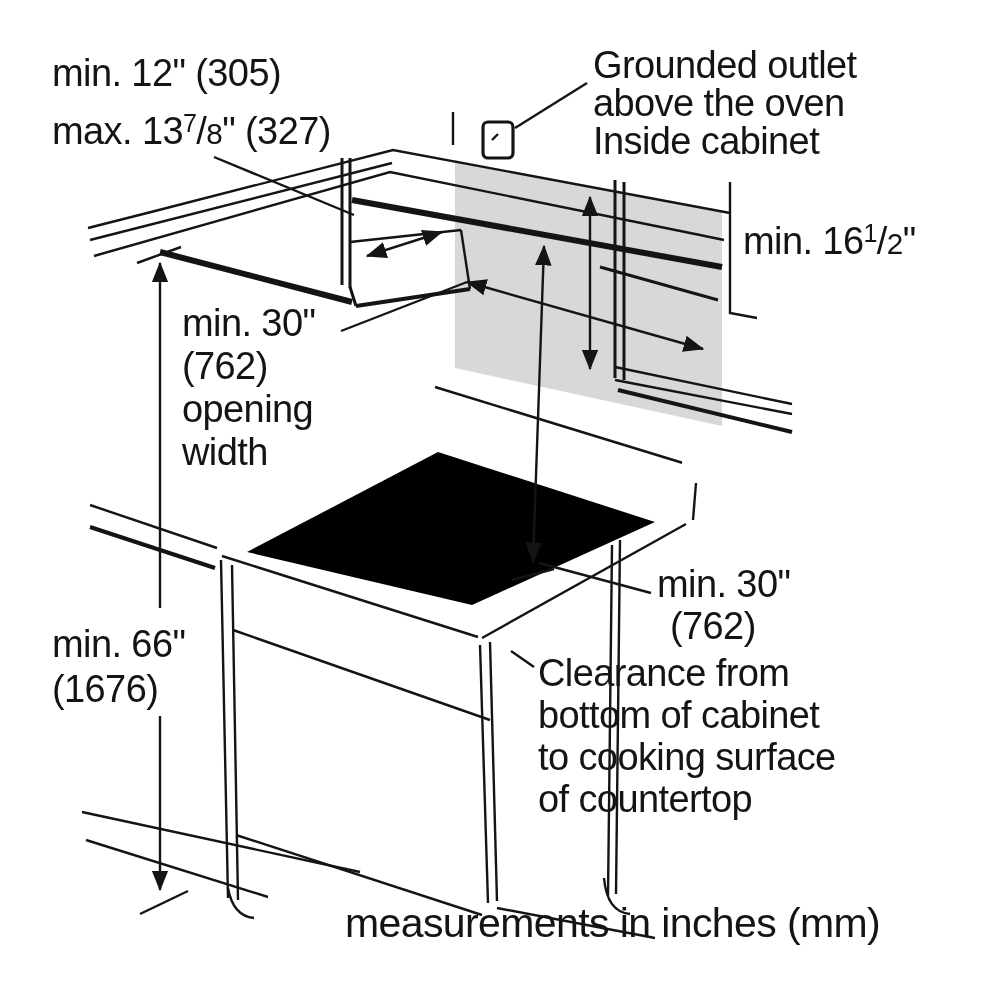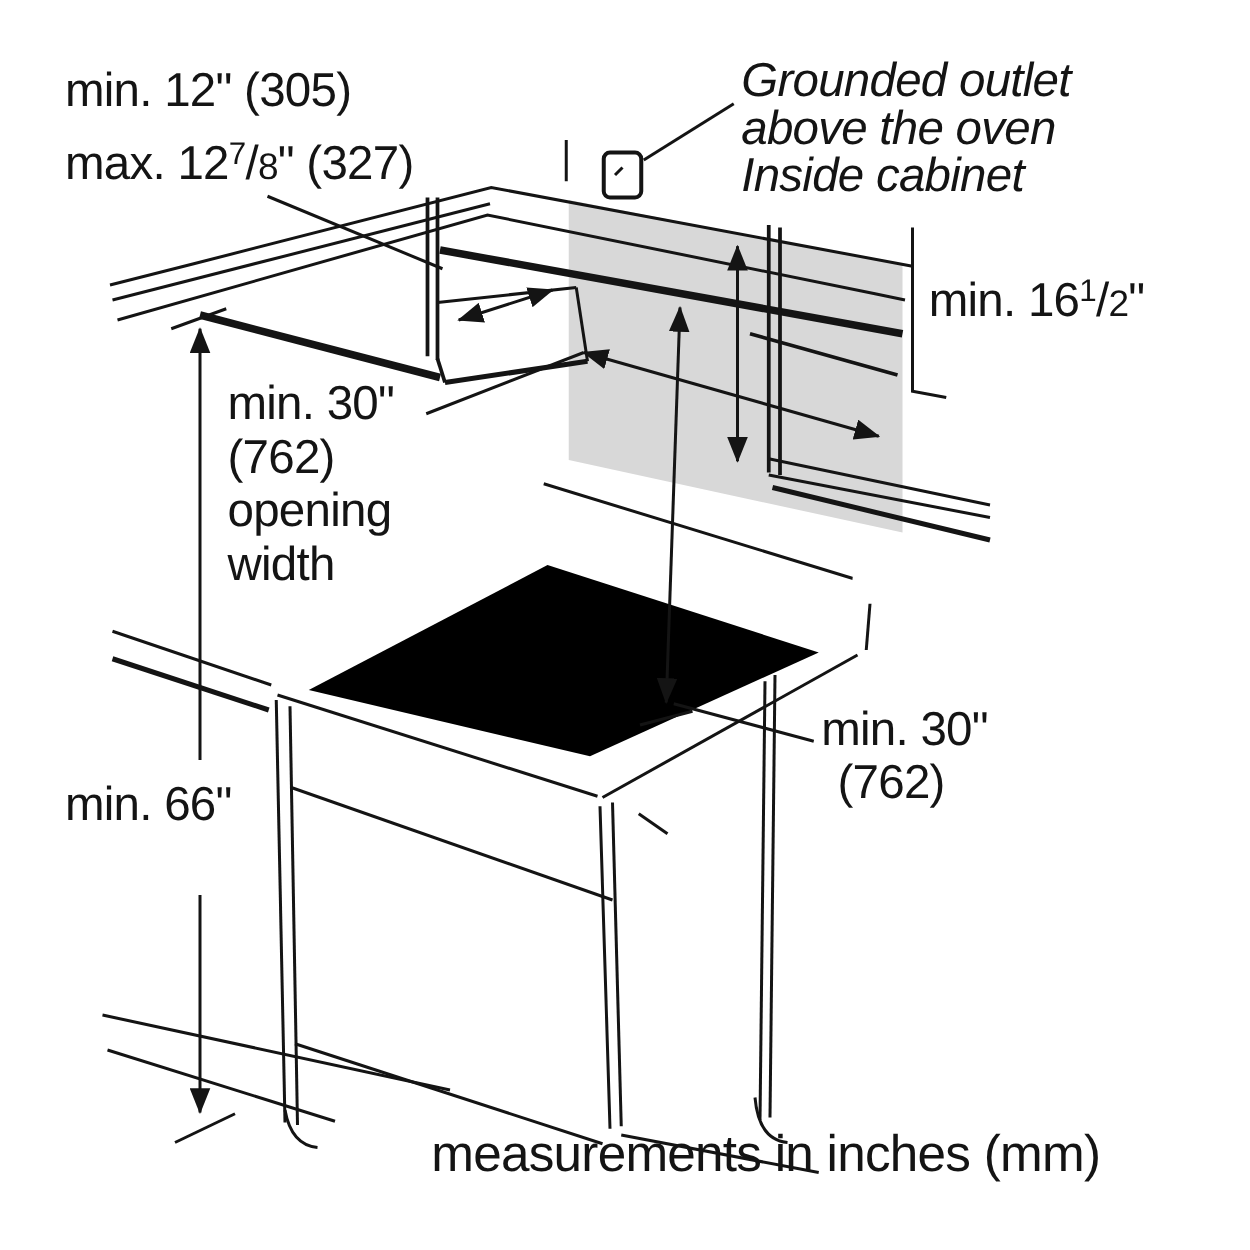--- a/index.html
+++ b/index.html
@@ -150,45 +150,52 @@
 
     <g>
       <line class="w2" x1="82" y1="812" x2="360" y2="872"></line>
       <line class="w2" x1="86" y1="840" x2="268" y2="897"></line>
       <line class="w2" x1="497" y1="908" x2="655" y2="938"></line>
     </g>
   </svg>
 
   <div class="lbl lbl-depth" style="left:52px;top:48px;">
     <span class="ln">min. 12" (305)</span>
-    <span class="ln"><span>max. 12</span><span class="fr-num">7</span><span>/</span><span class="fr-den">8</span><span>" (327)</span></span>
-  </div>
-
-  <div class="lbl lbl-outlet" style="left:593px;top:46px;font-style:italic;">
+    <span class="ln"><span>max. 13</span><span class="fr-num">7</span><span>/</span><span class="fr-den">8</span><span>" (327)</span></span>
+  </div>
+
+  <div class="lbl lbl-outlet" style="left:593px;top:46px;">
     <span class="ln">Grounded outlet</span>
     <span class="ln">above the oven</span>
     <span class="ln">Inside cabinet</span>
   </div>
 
   <div class="lbl lbl-chgt" style="left:743px;top:212px;">
     <span class="ln"><span>min. 16</span><span class="fr-num">1</span><span>/</span><span class="fr-den">2</span><span>"</span></span>
   </div>
 
   <div class="lbl lbl-open" style="left:182px;top:302px;">
     <span class="ln">min. 30"</span>
     <span class="ln">(762)</span>
     <span class="ln">opening</span>
     <span class="ln">width</span>
   </div>
 
   <div class="lbl lbl-66" style="left:50px;top:622px;">
     <span class="ln">min. 66"</span>
+    <span class="ln">(1676)</span>
   </div>
 
   <div class="lbl lbl-cta" style="left:657px;top:563px;">
     <span class="ln">min. 30"</span>
     <span class="ln indent">(762)</span>
   </div>
 
+  <div class="lbl lbl-ctb" style="left:538px;top:652px;">
+    <span class="ln">Clearance from</span>
+    <span class="ln">bottom of cabinet</span>
+    <span class="ln">to cooking surface</span>
+    <span class="ln">of countertop</span>
+  </div>
 
   <div class="lbl lbl-footer" style="left:345px;top:901px;">measurements in inches (mm)</div>
 
 </div>
 
 </body></html>

